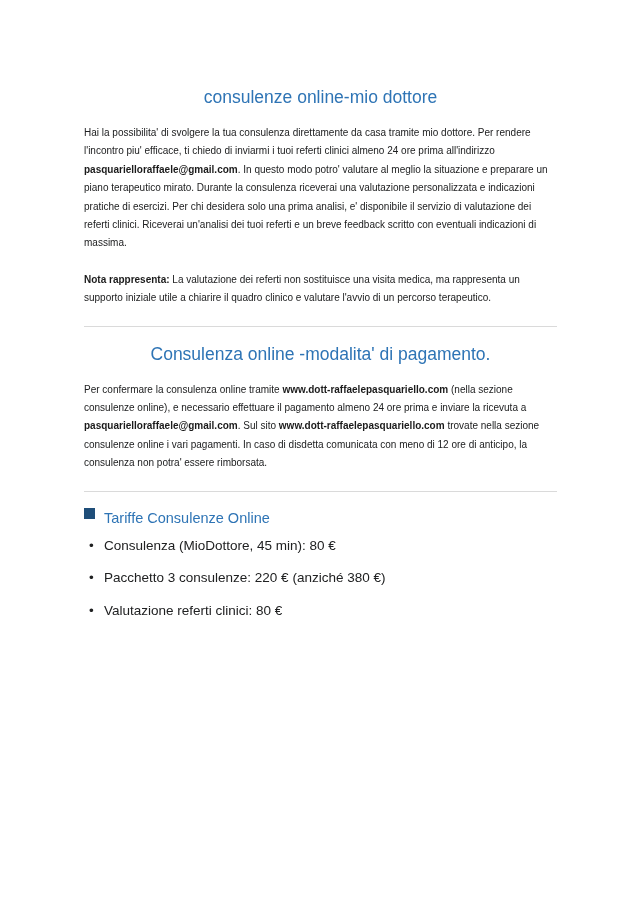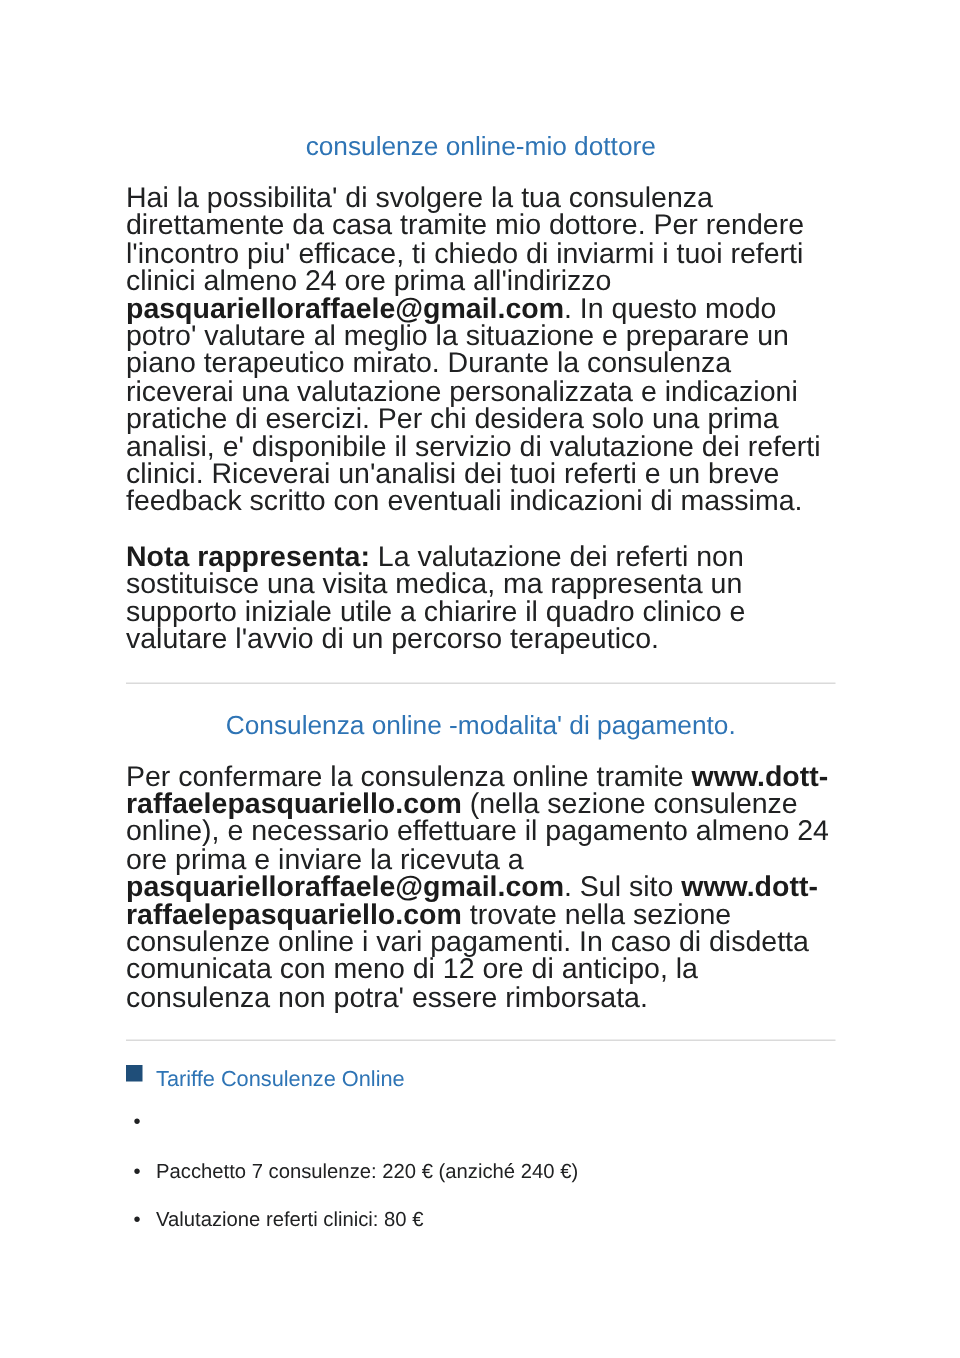--- a/index.html
+++ b/index.html
@@ -20,21 +20,21 @@
   h1.doc-heading {
     font-size: 17.5px;
     line-height: 22px;
     font-weight: 400;
     color: #2e74b5;
     text-align: center;
     margin: 0 0 12px 0;
   }
   h1.doc-heading.second { margin: 12px 0 13px 0; }
   p.body-par {
-    font-size: 19px;
+    font-size: 10px;
     line-height: 18.4px;
     color: #202122;
     margin: 16px 0 18px 0;
   }
   p.body-par b { font-weight: 700; color: #1b1b1b; }
   .divider {
     border: none;
     border-top: 1px solid #dadada;
     height: 0;
     margin: 2px 0 16px 0;
@@ -95,24 +95,25 @@
   <hr class="divider">
 
   <div class="section-heading">
     <span class="square-bullet"></span>
     <span class="section-heading-text">Tariffe Consulenze Online</span>
   </div>
 
   <ul class="tariff-list">
     <li>
       <span class="dot-bullet">•</span>
+      <span>Consulenza (MioDottore, 45 min): 80 €</span>
     </li>
     <li>
       <span class="dot-bullet">•</span>
-      <span>Pacchetto 7 consulenze: 220 € (anziché 240 €)</span>
+      <span>Pacchetto 3 consulenze: 220 € (anziché 380 €)</span>
     </li>
     <li>
       <span class="dot-bullet">•</span>
       <span>Valutazione referti clinici: 80 €</span>
     </li>
   </ul>
 
 </div>
 
 </body></html>

